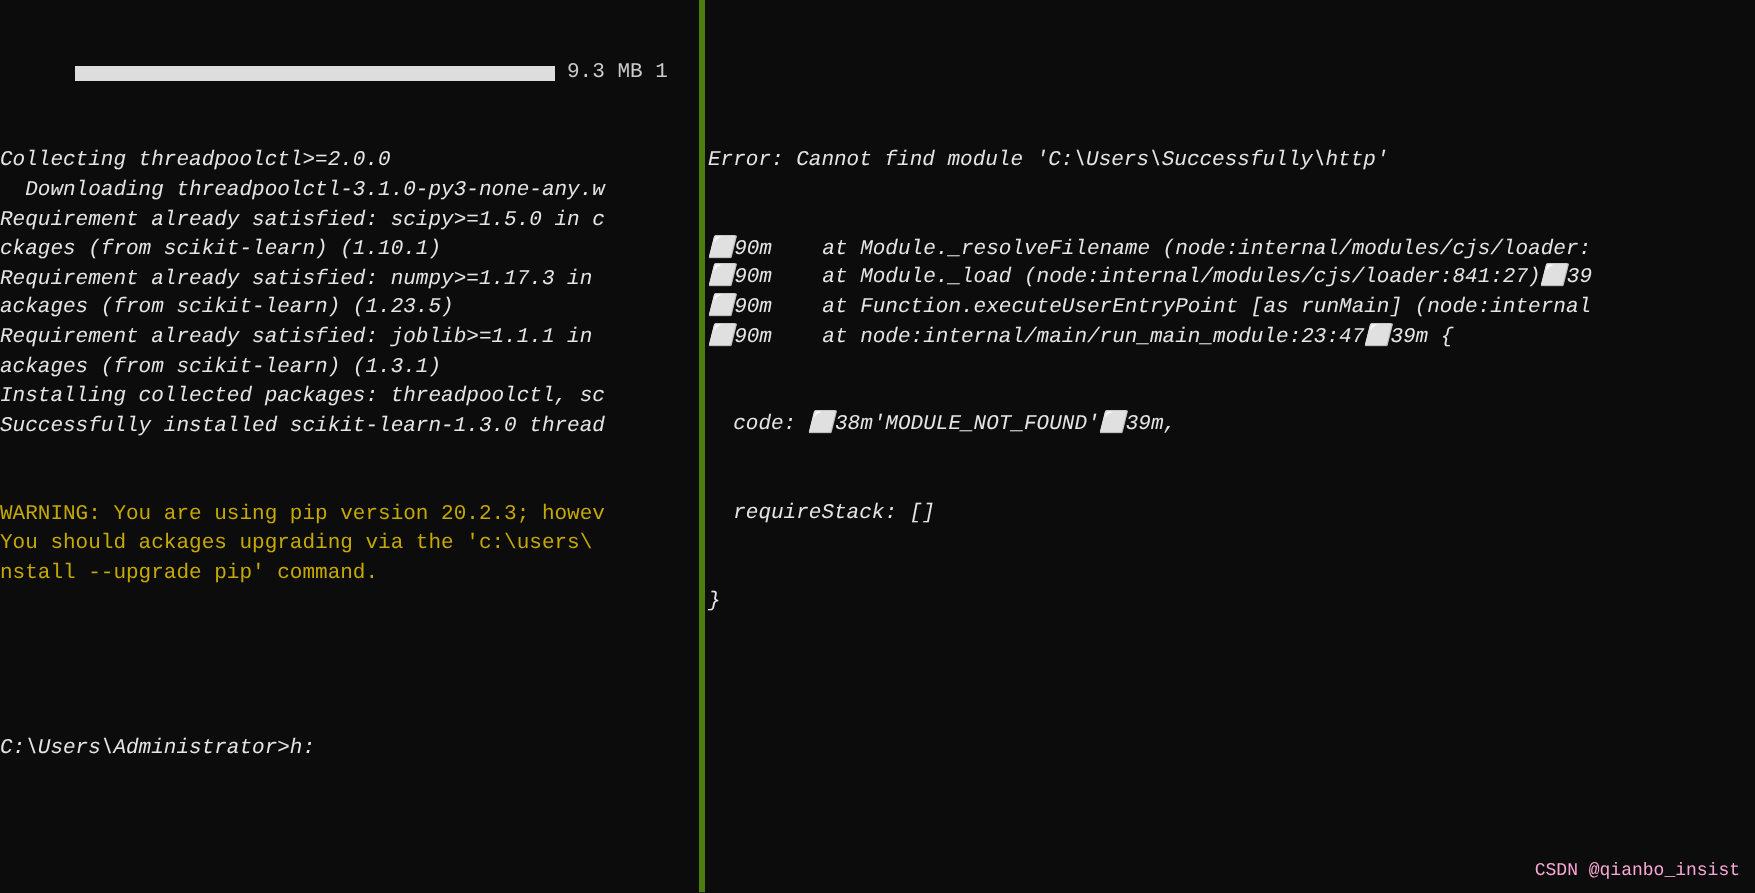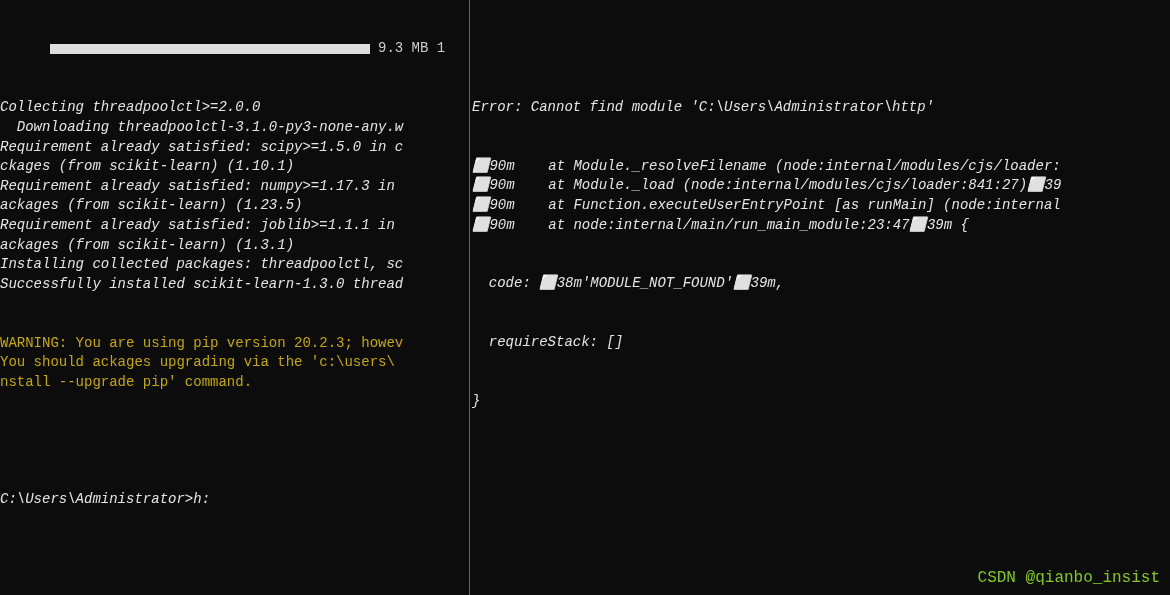--- a/index.html
+++ b/index.html
@@ -12,38 +12,38 @@
       color: #cccccc;
       display: flex;
       overflow: hidden;
       line-height: 1.4;
     }
     .pane {
       height: 100%;
       overflow: hidden;
       white-space: pre;
     }
-    .left { width: 470px; border-right: 1px solid #4d7c0f; }
+    .left { width: 470px; border-right: 4px solid #4d7c0f; }
     .right { width: 700px; padding-left: 2px; }
     .progress-row { display: flex; align-items: center; height: 20px; }
     .progress-bar {
       height: 10px;
       background: #ddd;
       margin-left: 50px;
       margin-right: 8px;
       width: 320px;
     }
     .white { color: #e5e5e5; font-style: italic; }
     .yellow { color: #c5a800; }
     .watermark {
       position: fixed;
       bottom: 6px;
       right: 10px;
-      color: #84cc16;
-      font-size: 16px;
+      color: #f9a8d4;
+      font-size: 12px;
     }
     .line { display: block; }
   </style>
 </head>
 <body>
 
 <div class="pane left">
   <div class="progress-row">
     <div class="progress-bar"></div>
     <span>9.3 MB</span>
@@ -55,21 +55,21 @@
   <div class="line white">C:\Users\Administrator&gt;h:</div>
   <div class="line"> </div>
   
   
   
   
 </div>
 
 <div class="pane right">
   <div class="line"> </div>
-  <div class="line white">Error: Cannot find module 'C:\Users\Administrator\http'</div>
+  <div class="line white">Error: Cannot find module 'C:\Users\Successfully\http'</div>
   <div id="right-stack"><div class="line white">⬜90m    at Module._resolveFilename (node:internal/modules/cjs/loader:</div><div class="line white">⬜90m    at Module._load (node:internal/modules/cjs/loader:841:27)⬜39</div><div class="line white">⬜90m    at Function.executeUserEntryPoint [as runMain] (node:internal</div><div class="line white">⬜90m    at node:internal/main/run_main_module:23:47⬜39m {</div></div>
   <div class="line white">  code: ⬜38m'MODULE_NOT_FOUND'⬜39m,</div>
   <div class="line white">  requireStack: []</div>
   <div class="line white">}</div>
   <div class="line"> </div>
   <div class="line"> </div>
   
   
   
   

